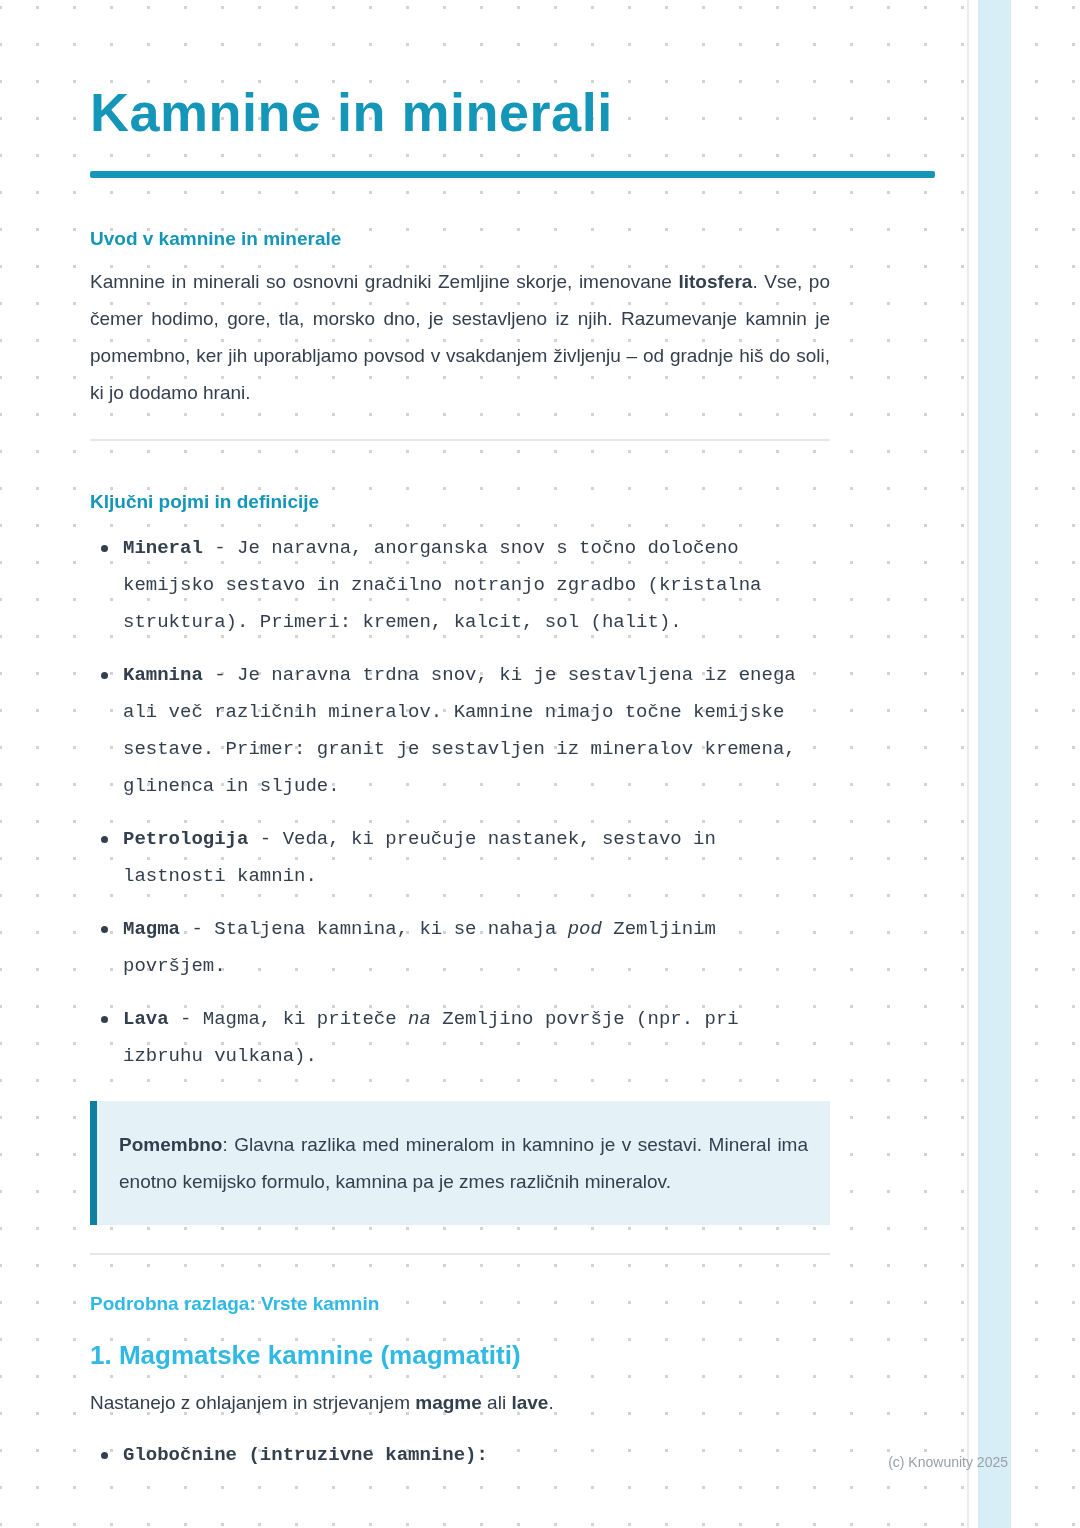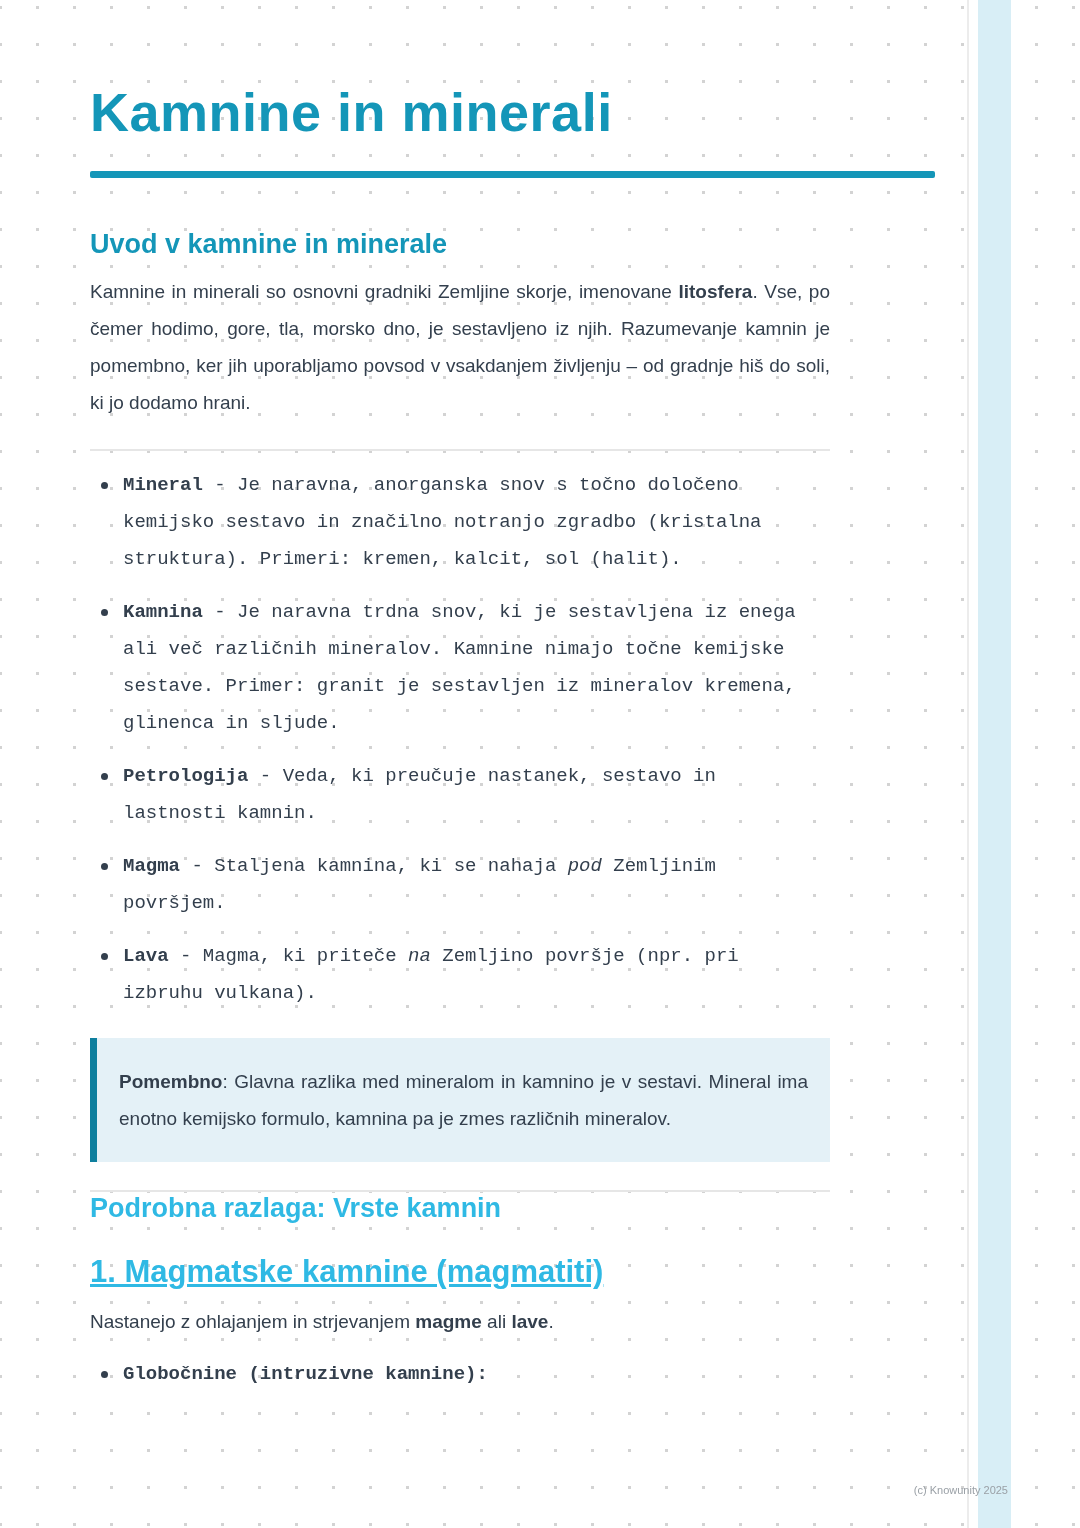--- a/index.html
+++ b/index.html
@@ -48,33 +48,32 @@
 
   .title-rule {
     margin-top: 30px;
     width: 845px;
     height: 7px;
     background: #1496b8;
     border-radius: 2px;
   }
 
   h2.section {
-    font-size: 27px;
+    font-size: 19px;
     font-weight: bold;
     line-height: 1.2;
   }
   h2.teal { color: #1496b8; margin-top: 50px; }
-  h2.cyan { color: #2fb9e4; }
+  h2.cyan { color: #2fb9e4; margin-top: 38px; }
 
   h3.sub {
-    margin-top: 30px;
-    font-size: 31px;
+    margin-top: 24px;
+    font-size: 26px;
     font-weight: bold;
     color: #2fb9e4;
-    text-decoration: underline;
   }
 
   p.body-text {
     margin-top: 13px;
     font-size: 19px;
     line-height: 37px;
     text-align: justify;
   }
   p.body-text.left { text-align: left; }
 
@@ -119,22 +118,22 @@
     line-height: 37px;
     text-align: justify;
   }
 
   strong { font-weight: bold; }
   em { font-style: italic; }
 
   .footer {
     position: absolute;
     right: 72px;
-    bottom: 32px;
-    font-size: 11px;
+    bottom: 58px;
+    font-size: 14px;
     color: #9aa0a6;
     z-index: 2;
     margin-left: 46px;
   }
 </style>
 </head>
 <body>
 
 <div class="page">
 
@@ -145,20 +144,21 @@
 
     <h1 class="page-title">Kamnine in minerali</h1>
     <div class="title-rule"></div>
 
     <h2 class="section teal">Uvod v kamnine in minerale</h2>
 
     <p class="body-text"><span>Kamnine in minerali so osnovni gradniki Zemljine skorje, imenovane </span><strong>litosfera</strong><span>. Vse, po čemer hodimo, gore, tla, morsko dno, je sestavljeno iz njih. Razumevanje kamnin je pomembno, ker jih uporabljamo povsod v vsakdanjem življenju – od gradnje hiš do soli, ki jo dodamo hrani.</span></p>
 
     <div class="divider"></div>
 
+    <h2 class="section teal">Ključni pojmi in definicije</h2>
 
     <ul class="terms">
       <li>
         <strong>Mineral</strong>
         <span>- Je naravna, anorganska snov s točno določeno kemijsko sestavo in značilno notranjo zgradbo (kristalna struktura). Primeri: kremen, kalcit, sol (halit).</span>
       </li>
       <li>
         <strong>Kamnina</strong>
         <span>- Je naravna trdna snov, ki je sestavljena iz enega ali več različnih mineralov. Kamnine nimajo točne kemijske sestave. Primer: granit je sestavljen iz mineralov kremena, glinenca in sljude.</span>
       </li>

